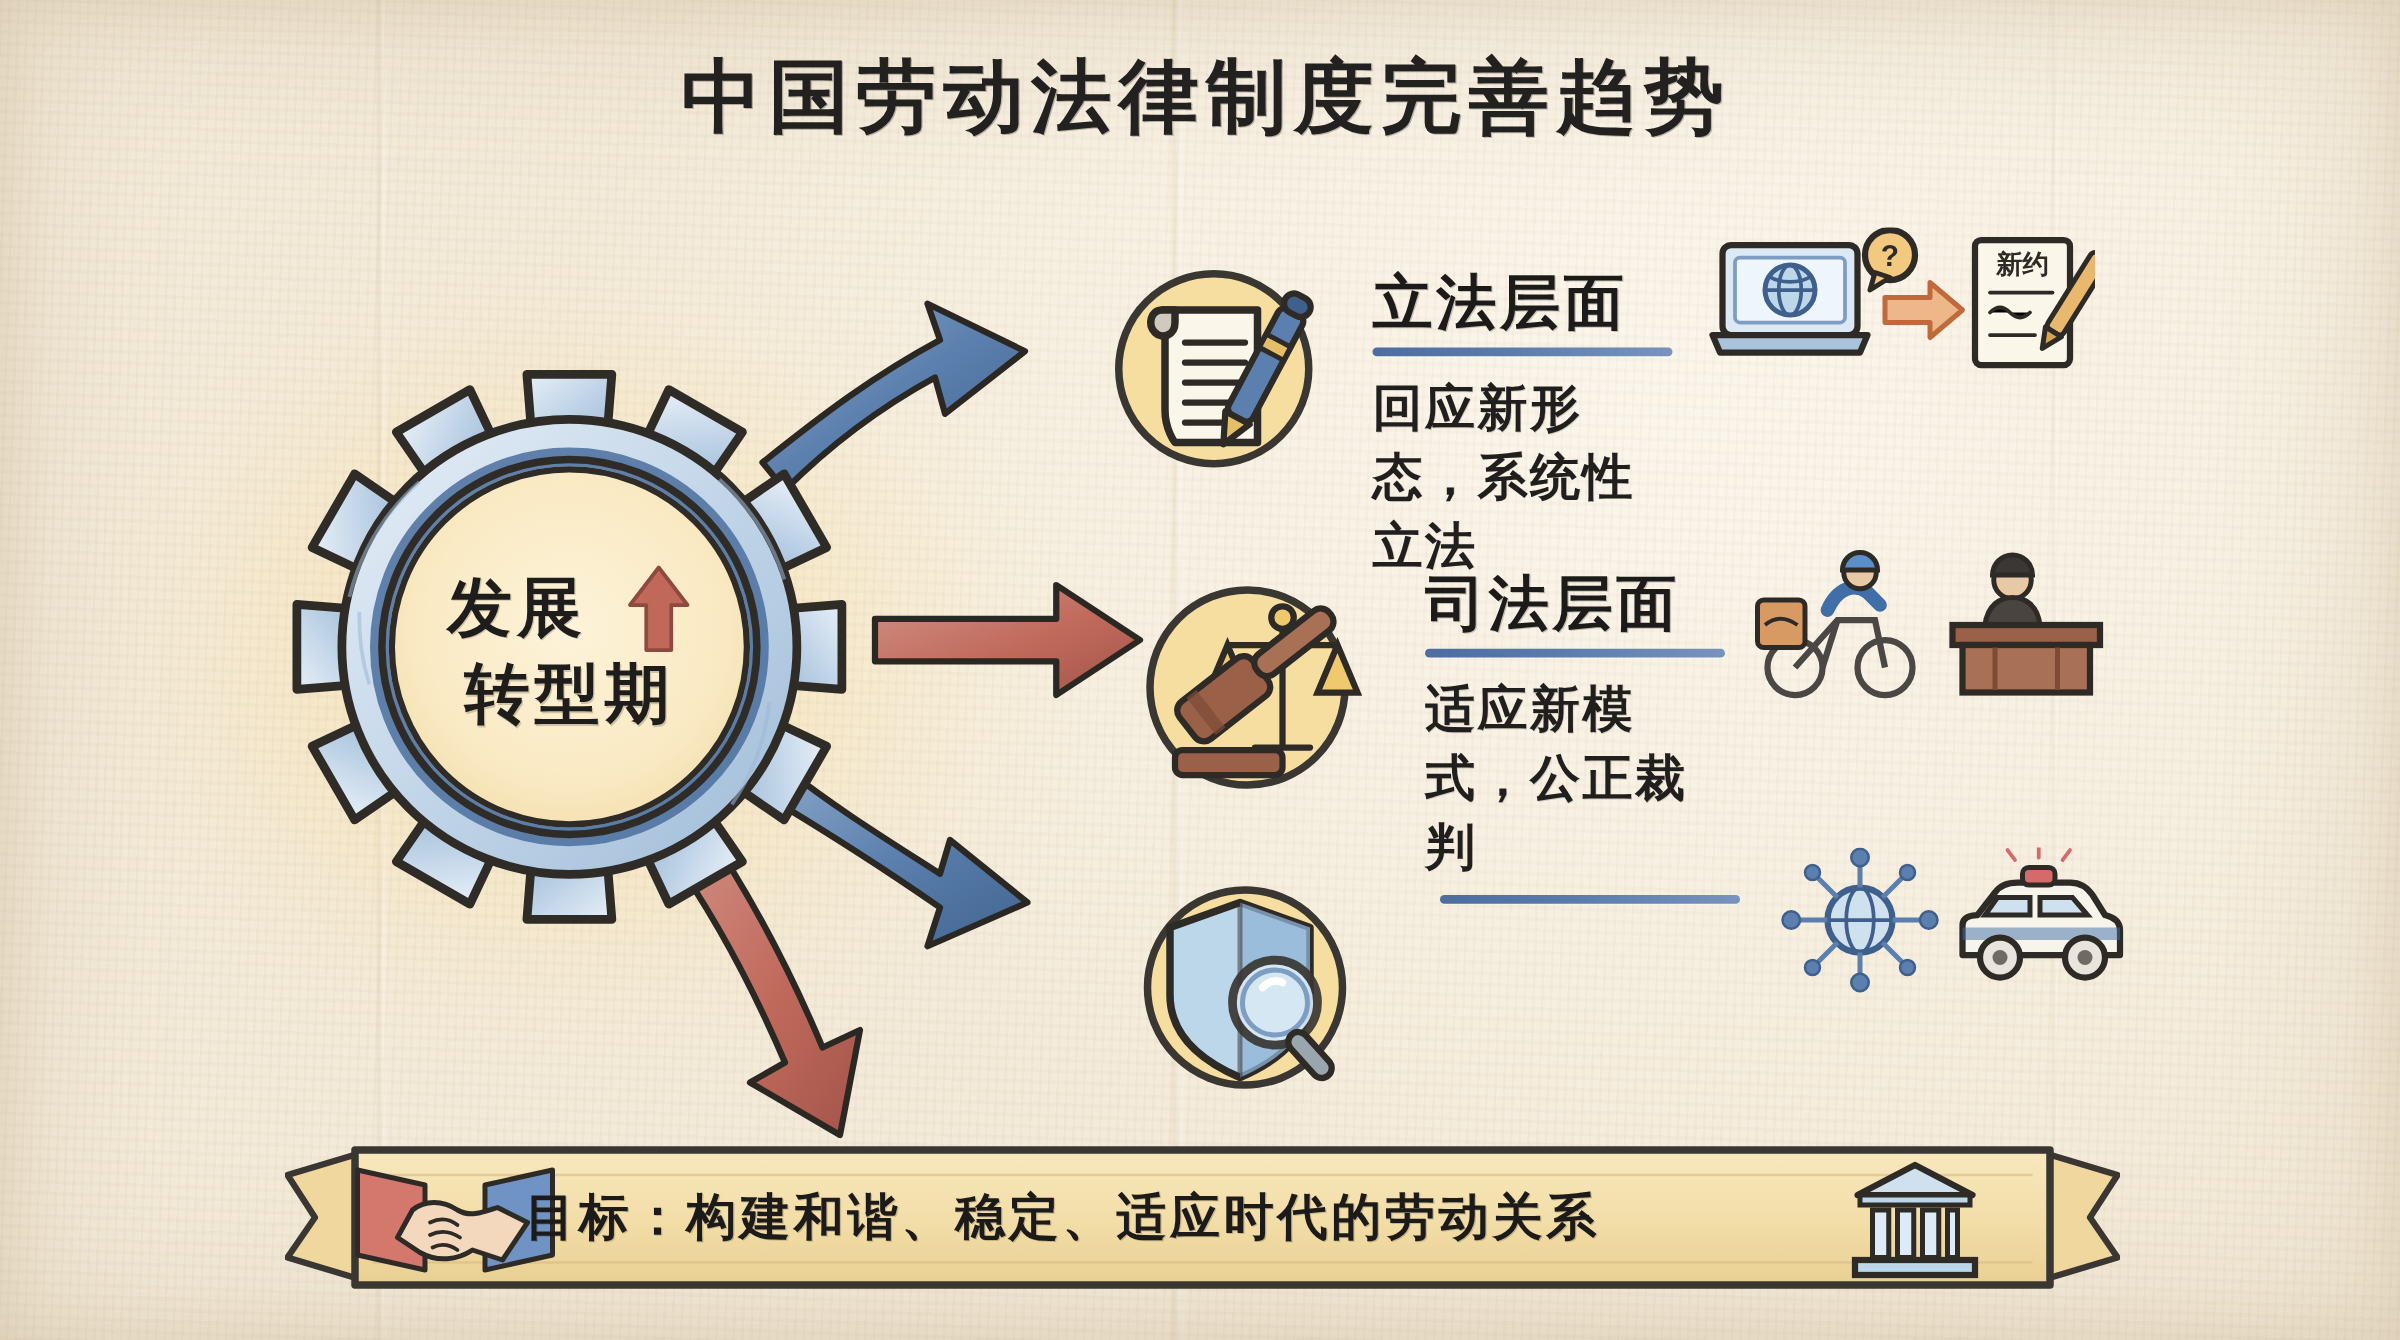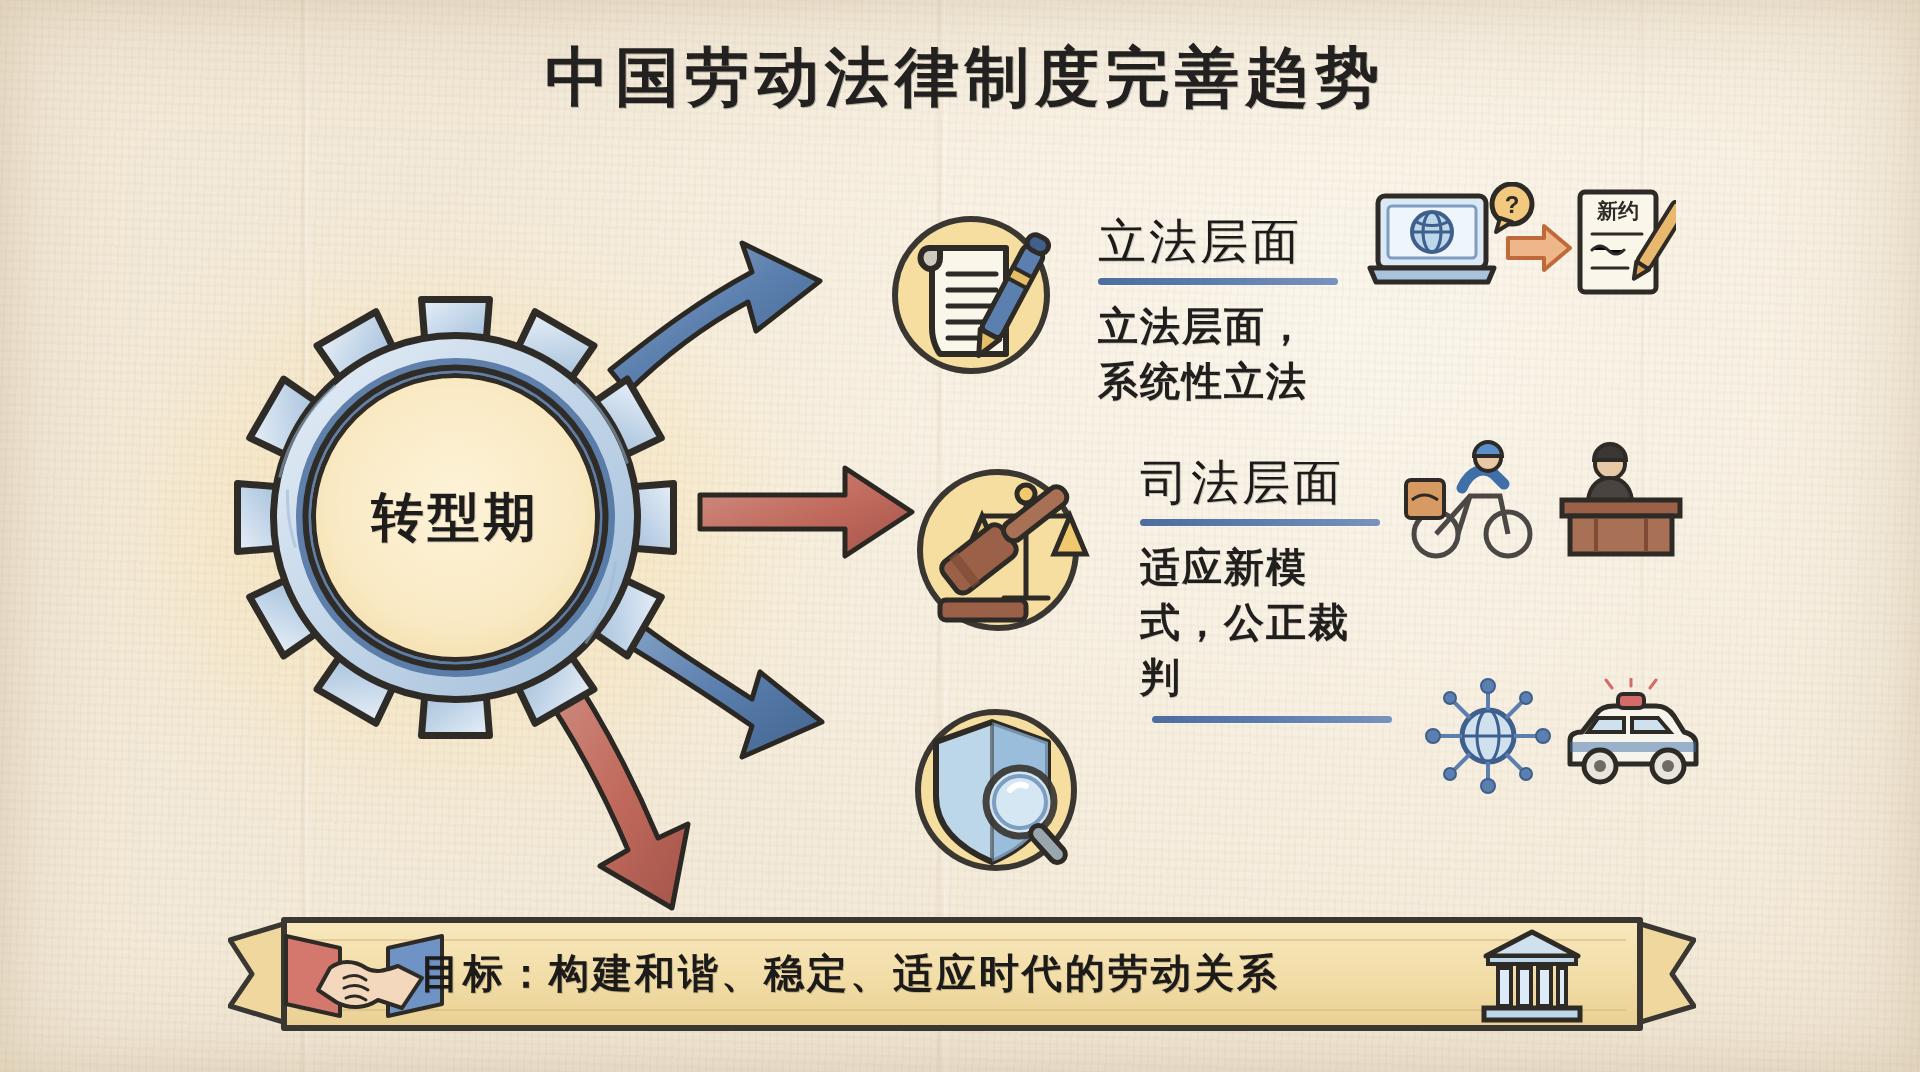--- a/index.html
+++ b/index.html
@@ -43,21 +43,21 @@
     gap:4px;pointer-events:none;
   }
   .gearline{font-size:52px;font-weight:700;color:#1f1d1b;letter-spacing:4px;line-height:1.08;
     text-shadow:1px 1px 0 rgba(0,0,0,.18);}
   .gearline.l1{margin-right:26px;}
 
   
   .row{position:absolute;}
   .badge{position:absolute;width:160px;height:160px;}
   .rowtext{position:absolute;}
-  .heading{font-size:48px;font-weight:400;color:#1d1b19;letter-spacing:3px;
+  .heading{font-size:48px;font-weight:700;color:#1d1b19;letter-spacing:3px;
     text-shadow:1px 1px 0 rgba(0,0,0,.2);display:inline-block;text-align:right;}
   .hrule{height:7px;border-radius:4px;margin-top:4px;
     background:linear-gradient(90deg,#4c6d9e,#5b7cab 45%,#7893bd);
     box-shadow:0 1px 0 rgba(255,255,255,.4);}
   .sub{font-size:40px;font-weight:700;color:#211f1d;letter-spacing:2px;margin-top:14px;
     text-shadow:.5px .5px 0 rgba(0,0,0,.15);}
   .sideicons{position:absolute;}
 
   
   #banner{position:absolute;left:228px;top:906px;width:1468px;height:136px;}
@@ -172,20 +172,26 @@
         <g stroke="#9cb8d6" stroke-width="3" opacity=".55" fill="none">
           <path d="M-176,-40 A180,180 0 0 1 -120,-132"></path>
           <path d="M-160,30 A176,176 0 0 1 -168,-28"></path>
           <path d="M120,-134 A180,180 0 0 1 172,-54"></path>
           <path d="M160,44 A178,178 0 0 1 130,126"></path>
         </g>
       </g>
     </svg>
 
     <div id="gearLabel">
+      <div style="display:flex;align-items:center;gap:6px;">
+        <span class="gearline l1">发展</span>
+        <svg width="54" height="74" viewBox="0 0 54 74" style="margin-left:-2px;">
+          <path d="M27,4 L50,34 L37,34 L37,70 L17,70 L17,34 L4,34 Z" fill="#c0685a" stroke="#8e4a3f" stroke-width="3" stroke-linejoin="round"></path>
+        </svg>
+      </div>
       <div class="gearline">转型期</div>
     </div>
   </div>
 
   <div class="row">
 
     <div class="badge" style="left:876px;top:200px;">
       <svg width="190" height="190" viewBox="0 0 190 190">
         <circle cx="95" cy="95" r="76" fill="#f6dda0" stroke="#3a3733" stroke-width="6"></circle>
         <g transform="translate(0,2)">
@@ -204,21 +210,21 @@
             <path d="M120,136 L131,160 L142,136 Z" fill="#e6be68" stroke="#2e2b27" stroke-width="5" stroke-linejoin="round"></path>
             <rect x="120" y="26" width="22" height="16" rx="8" fill="#3f5f8c" stroke="#2e2b27" stroke-width="5"></rect>
           </g>
         </g>
       </svg>
     </div>
 
     <div class="rowtext" style="left:1098px;top:210px;">
       <div class="heading">立法层面</div>
       <div class="hrule" style="width:240px;"></div>
-      <div class="sub">立法层面，系统性立法</div>
+      <div class="sub">回应新形态，系统性立法</div>
     </div>
 
     <div class="sideicons" style="left:1366px;top:182px;">
       <svg width="310" height="130" viewBox="0 0 310 130">
 
         <g>
           <rect x="12" y="14" width="108" height="72" rx="7" fill="#dce8f3" stroke="#2e2b27" stroke-width="5"></rect>
           <rect x="22" y="24" width="88" height="52" rx="4" fill="#eef5fb" stroke="#7d9ec2" stroke-width="3"></rect>
           <circle cx="66" cy="50" r="20" fill="#bcd6ea" stroke="#3f5f8c" stroke-width="4"></circle>
           <g stroke="#3f5f8c" stroke-width="3" fill="none">

